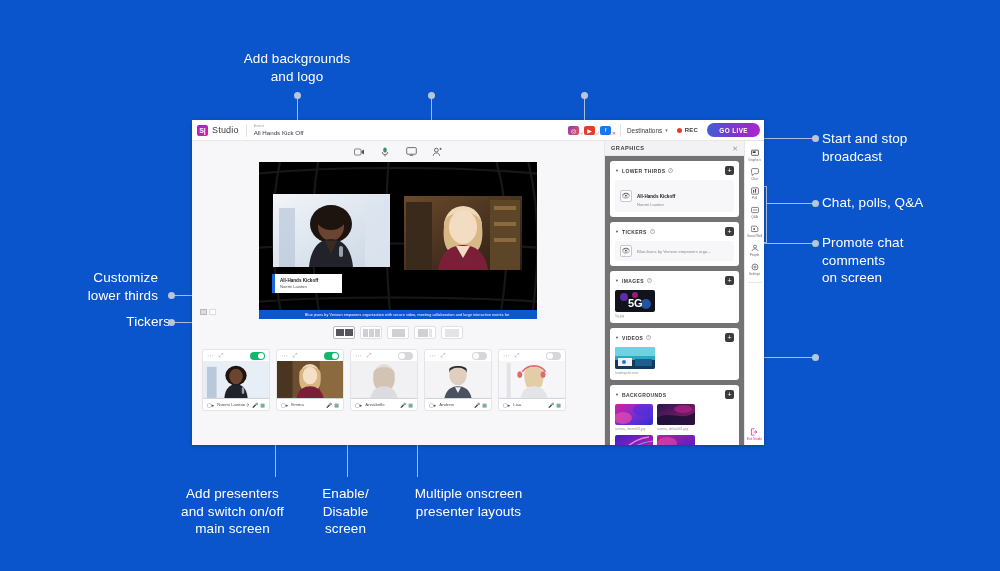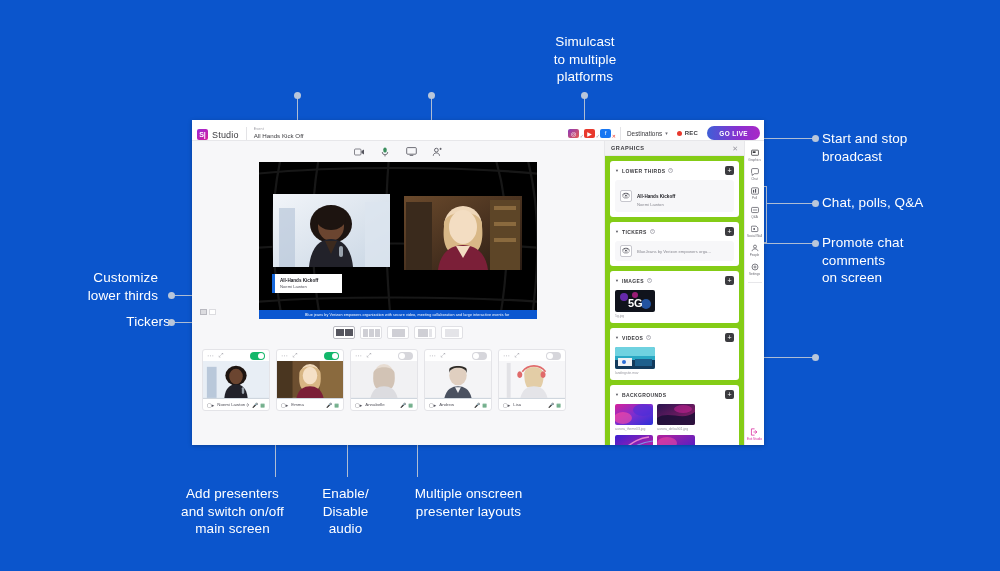--- a/index.html
+++ b/index.html
@@ -46,21 +46,21 @@
     left: 192px; top: 120px;
     width: 572px; height: 325px;
     background: #ffffff;
     overflow: hidden;
     box-shadow: 0 1px 4px rgba(0,0,0,.25);
   }
 
   
   .topbar {
     height: 21px;
-    display: flex; align-items: flex-end;
+    display: flex; align-items: center;
     border-bottom: 1px solid #e7e7ea;
     padding: 0 4px 0 5px;
     background: #fff;
   }
   .logo-mark {
     width: 11px; height: 11px; border-radius: 2px;
     background: linear-gradient(135deg,#9b28d9 0%,#d6219b 100%);
     color: #fff; font-size: 7px; font-weight: bold;
     display: flex; align-items: center; justify-content: center;
     line-height: 1;
@@ -91,21 +91,21 @@
   .golive {
     margin-left: 9px;
     background: linear-gradient(90deg,#3f5fd6 0%,#8a2fd0 60%,#a929c6 100%);
     color: #fff; font-size: 6.4px; font-weight: bold; letter-spacing: .4px;
     border-radius: 9px; padding: 3.5px 12px;
   }
 
   
   .app-body { display: flex; height: 304px; }
   .stage-col { width: 412px; background: #f7f7f9; position: relative; }
-  .panel-col { width: 140px; background: #84cc16; border-left: 1px solid #e7e7ea; position: relative; overflow: hidden; }
+  .panel-col { width: 140px; background: #737373; border-left: 1px solid #e7e7ea; position: relative; overflow: hidden; }
   .rail-col  { width: 20px; background: #ffffff; border-left: 1px solid #e7e7ea;
                display: flex; flex-direction: column; align-items: center; padding-top: 4px; }
 
   
   .stage-tools {
     height: 21px; display: flex; align-items: center; justify-content: center; gap: 13px;
     background: #f7f7f9;
   }
   .ticon { width: 13px; height: 11px; display: flex; align-items: center; justify-content: center; }
   .ticon svg { display: block; }
@@ -229,41 +229,40 @@
   .rail-label { font-size: 3.1px; color: #6c6c74; line-height: 4px; text-align: center; }
   .rail-sep { width: 14px; height: 1px; background: #e7e7ea; margin: 4px 0; }
   .rail-exit { margin-top: auto; padding-bottom: 4px; display: flex; flex-direction: column; align-items: center; gap: 1px; }
   .rail-exit .rail-label { color: #d6219b; }
 </style>
 </head>
 <body>
 
 <div id="root">
 
-  <div class="callout t-center" style="left:525px;top:33px;width:120px;">Simulcast
-to multiple
-platforms</div>
+  <div class="callout t-center" style="left:222px;top:50px;width:150px;">Add backgrounds
+and logo</div>
 
   <div class="callout t-right" style="left:8px;top:269px;width:150px;">Customize
 lower thirds</div>
   <div class="callout t-right" style="left:20px;top:313px;width:150px;">Tickers</div>
 
   <div class="callout t-left" style="left:822px;top:130px;width:165px;">Start and stop
 broadcast</div>
   <div class="callout t-left" style="left:822px;top:194px;width:165px;">Chat, polls, Q&amp;A</div>
   <div class="callout t-left" style="left:822px;top:234px;width:165px;">Promote chat
 comments
 on screen</div>
 
   <div class="callout t-center" style="left:150px;top:485px;width:165px;">Add presenters
 and switch on/off
 main screen</div>
   <div class="callout t-center" style="left:303px;top:485px;width:85px;">Enable/
 Disable
-audio</div>
+screen</div>
   <div class="callout t-center" style="left:396px;top:485px;width:145px;">Multiple onscreen
 presenter layouts</div>
 
   <div class="leader v" style="left:297px;top:95px;height:78px;"></div>
   <div class="dot" style="left:294px;top:92px;"></div>
   <div class="leader v" style="left:431px;top:95px;height:64px;"></div>
   <div class="dot" style="left:428px;top:92px;"></div>
   <div class="leader v" style="left:584px;top:95px;height:35px;"></div>
   <div class="dot" style="left:581px;top:92px;"></div>
 

